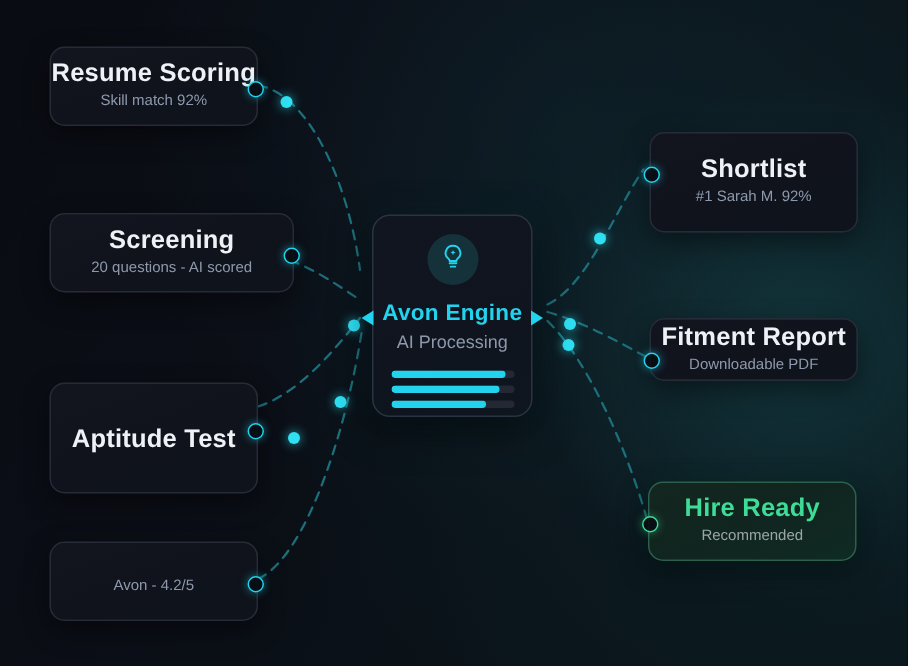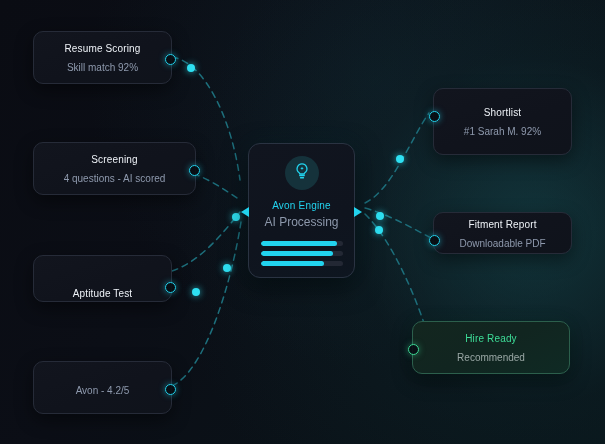--- a/index.html
+++ b/index.html
@@ -32,22 +32,22 @@
     background: linear-gradient(160deg, #12151e 0%, #10131c 55%, #0f131b 100%);
     border: 1px solid #262b38;
     display: flex;
     flex-direction: column;
     align-items: center;
     justify-content: center;
     text-align: center;
     box-shadow: 0 6px 18px rgba(0,0,0,0.45);
   }
   .card .c-title {
-    font-size: 10px;
-    font-weight: normal;
+    font-size: 17px;
+    font-weight: bold;
     color: #eef2f7;
     letter-spacing: 0.15px;
     line-height: 15px;
   }
   .card .c-sub {
     margin-top: 5px;
     font-size: 10px;
     color: #8e99ad;
     line-height: 13px;
     max-width: 115px;
@@ -96,22 +96,22 @@
     width: 34px;
     height: 34px;
     border-radius: 50%;
     background: #15323b;
     display: flex;
     align-items: center;
     justify-content: center;
   }
   #hub .hub-title {
     margin-top: 10px;
-    font-size: 10px;
-    font-weight: normal;
+    font-size: 15px;
+    font-weight: bold;
     color: #22d3ee;
     letter-spacing: 0.2px;
   }
   #hub .hub-sub {
     margin-top: 4px;
     font-size: 12px;
     color: #8d98ab;
   }
   .bars {
     margin-top: 12px;
@@ -182,25 +182,25 @@
   <div class="flow-dot" style="left:379px;top:230px;"></div>
 
   <div class="card" style="left:33px;top:31px;width:139px;height:53px;">
     <div class="c-title">Resume Scoring</div>
     <div class="c-sub">Skill match 92%</div>
     <div class="port" style="right:-5px;top:22px;"></div>
   </div>
 
   <div class="card" style="left:33px;top:142px;width:163px;height:53px;">
     <div class="c-title">Screening</div>
-    <div class="c-sub">4 questions - AI scored</div>
+    <div class="c-sub">20 questions - AI scored</div>
     <div class="port" style="right:-5px;top:22px;"></div>
   </div>
 
-  <div class="card" style="left:33px;top:255px;width:139px;height:47px;justify-content:flex-end;">
+  <div class="card" style="left:33px;top:255px;width:139px;height:74px;">
     <div class="c-title">Aptitude Test</div>
     <div class="port" style="right:-5px;top:26px;"></div>
   </div>
 
   <div class="card" style="left:33px;top:361px;width:139px;height:53px;">
     <div class="c-sub">Avon - 4.2/5</div>
     <div class="port" style="right:-5px;top:22px;"></div>
   </div>
 
   <div id="hub">
@@ -236,19 +236,19 @@
     <div class="c-sub">#1 Sarah M. 92%</div>
     <div class="port" style="left:-5px;top:22px;"></div>
   </div>
 
   <div class="card" style="left:433px;top:212px;width:139px;height:42px;">
     <div class="c-title">Fitment Report</div>
     <div class="c-sub">Downloadable PDF</div>
     <div class="port" style="left:-5px;top:22px;"></div>
   </div>
 
-  <div class="card accent-green" style="left:412px;top:321px;width:158px;height:53px;text-align:right;">
+  <div class="card accent-green" style="left:432px;top:321px;width:139px;height:53px;text-align:right;">
     <div class="c-title">Hire Ready</div>
     <div class="c-sub">Recommended</div>
     <div class="port green" style="left:-5px;top:22px;"></div>
   </div>
 
 </div>
 
 </body></html>

